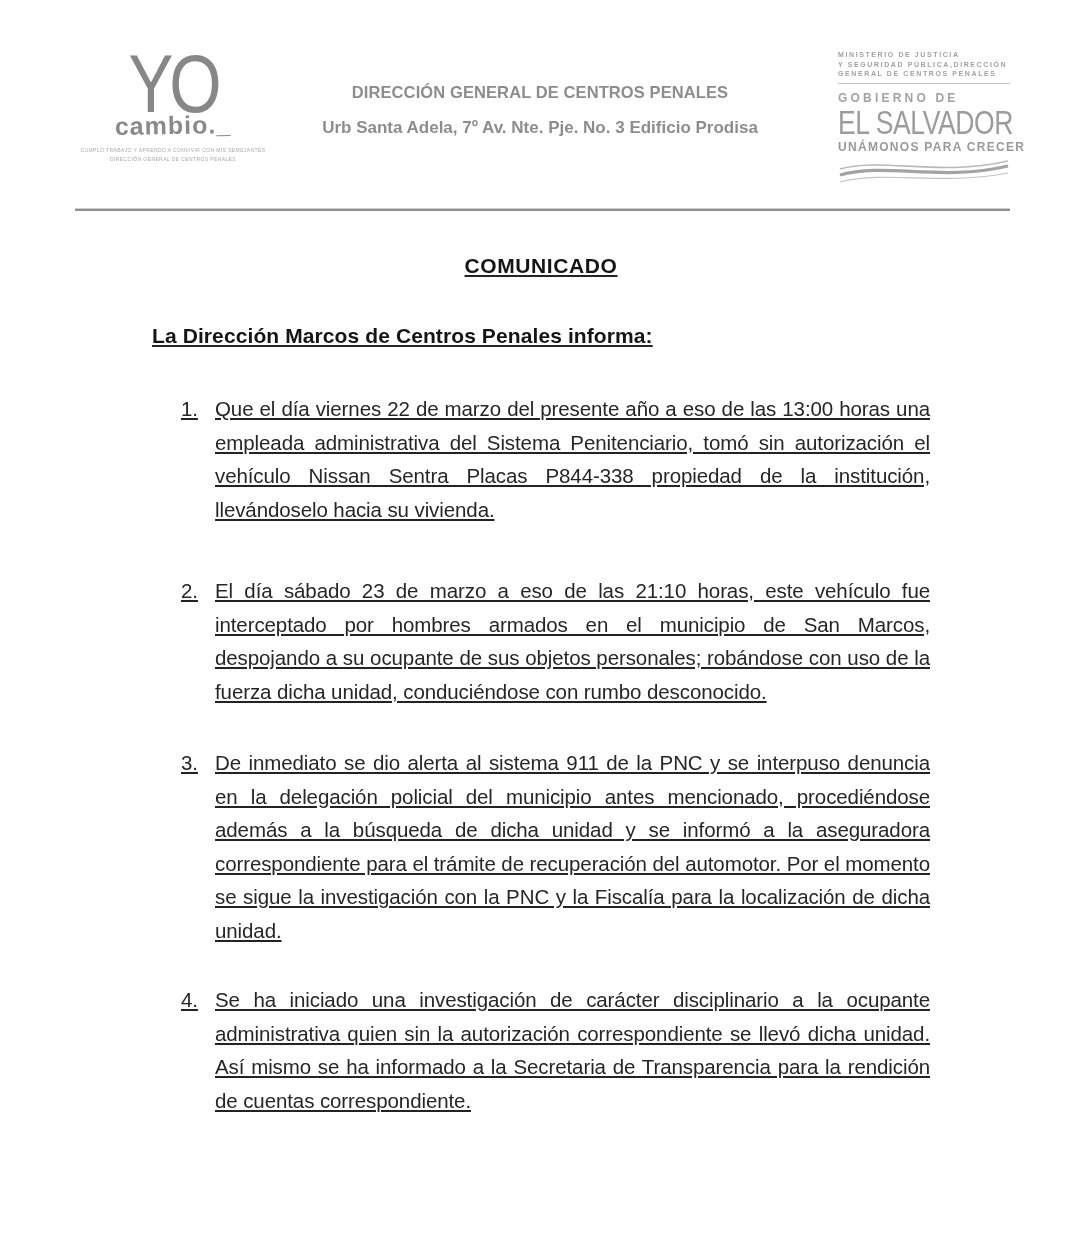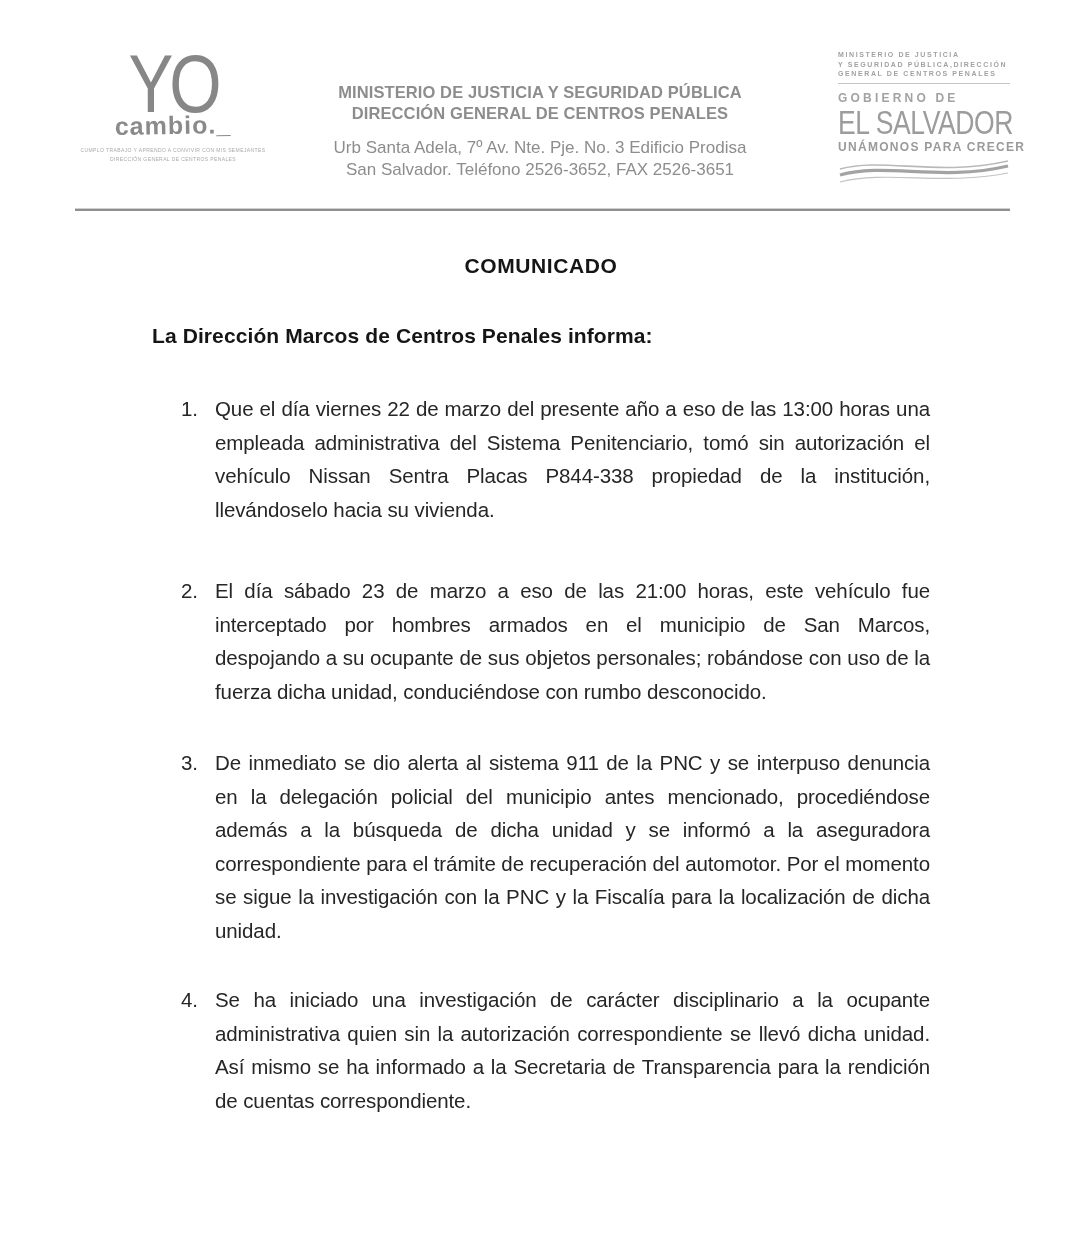--- a/index.html
+++ b/index.html
@@ -61,21 +61,21 @@
   }
   .ministry-line {
     font-size: 16.5px;
     font-weight: 700;
     line-height: 20.5px;
     letter-spacing: 0.1px;
   }
   .address-block { margin-top: 14px; }
   .address-line {
     font-size: 17px;
-    font-weight: 400;
+    font-weight: 700;
     line-height: 21.5px;
     color: #8d8d8d;
   }
 
   
   .logo-sv {
     position: absolute;
     right: 70px;
     top: 44px;
     width: 172px;
@@ -129,20 +129,21 @@
     padding-top: 0;
   }
 
   
   .doc {
     position: absolute;
     left: 152px;
     top: 248px;
     width: 778px;
     color: #232323;
+    text-decoration: underline;
   }
   .doc-title {
     text-align: center;
     font-size: 21px;
     font-weight: 700;
     letter-spacing: 0.6px;
     color: #151515;
   }
   .doc-intro {
     margin-top: 46px;
@@ -172,25 +173,23 @@
 <div class="page">
 
   <div class="logo-yo">
     <div class="yo-big">YO</div>
     <div class="cambio-script">cambio._</div>
     <div class="yo-tagline">CUMPLO TRABAJO Y APRENDO A CONVIVIR CON MIS SEMEJANTES</div>
     <div class="yo-tagline" style="margin-top:1px;">DIRECCIÓN GENERAL DE CENTROS PENALES</div>
   </div>
 
   <div class="header-center">
-    <div class="ministry-line">MINISTERIO DE JUSTICIA Y SEGURIDAD PÚBLICA</div>
     <div class="ministry-line">DIRECCIÓN GENERAL DE CENTROS PENALES</div>
     <div class="address-block">
       <div class="address-line">Urb Santa Adela, 7º Av. Nte. Pje. No. 3 Edificio Prodisa</div>
-      <div class="address-line">San Salvador. Teléfono 2526-3652, FAX 2526-3651</div>
     </div>
   </div>
 
   <div class="logo-sv">
     <div class="sv-top">
       <div>MINISTERIO DE JUSTICIA</div>
       <div>Y SEGURIDAD PÚBLICA,DIRECCIÓN</div>
       <div>GENERAL DE CENTROS PENALES</div>
     </div>
     <div class="sv-gobierno">GOBIERNO DE</div>
@@ -209,21 +208,21 @@
     <div class="doc-title">COMUNICADO</div>
     <div class="doc-intro">La Dirección Marcos de Centros Penales informa:</div>
 
     <div class="numbered-list">
       <div class="list-item">
         <div class="item-number">1.</div>
         <div class="item-text">Que el día viernes 22 de marzo del presente año a eso de las 13:00 horas una empleada administrativa del Sistema Penitenciario, tomó sin autorización el vehículo Nissan Sentra Placas P844-338 propiedad de la institución, llevándoselo hacia su vivienda.</div>
       </div>
       <div class="list-item">
         <div class="item-number">2.</div>
-        <div class="item-text">El día sábado 23 de marzo a eso de las 21:00 horas, este vehículo fue interceptado por hombres armados en el municipio de San Marcos, despojando a su ocupante de sus objetos personales; robándose con uso de la fuerza dicha unidad, conduciéndose  con rumbo desconocido.</div>
+        <div class="item-text">El día sábado 23 de marzo a eso de las 21:10 horas, este vehículo fue interceptado por hombres armados en el municipio de San Marcos, despojando a su ocupante de sus objetos personales; robándose con uso de la fuerza dicha unidad, conduciéndose  con rumbo desconocido.</div>
       </div>
       <div class="list-item">
         <div class="item-number">3.</div>
         <div class="item-text">De inmediato se dio alerta al sistema 911 de la PNC y se interpuso denuncia en la delegación policial del municipio antes mencionado, procediéndose además a la búsqueda de dicha unidad y se informó a la aseguradora correspondiente para el trámite de recuperación del automotor. Por el momento se sigue la investigación con la PNC y la Fiscalía para la localización de dicha unidad.</div>
       </div>
       <div class="list-item">
         <div class="item-number">4.</div>
         <div class="item-text">Se ha iniciado una investigación de carácter disciplinario a la ocupante administrativa quien sin la autorización correspondiente se llevó dicha unidad. Así mismo se ha informado a la Secretaria de Transparencia para la rendición de cuentas correspondiente.</div>
       </div>
     </div>

